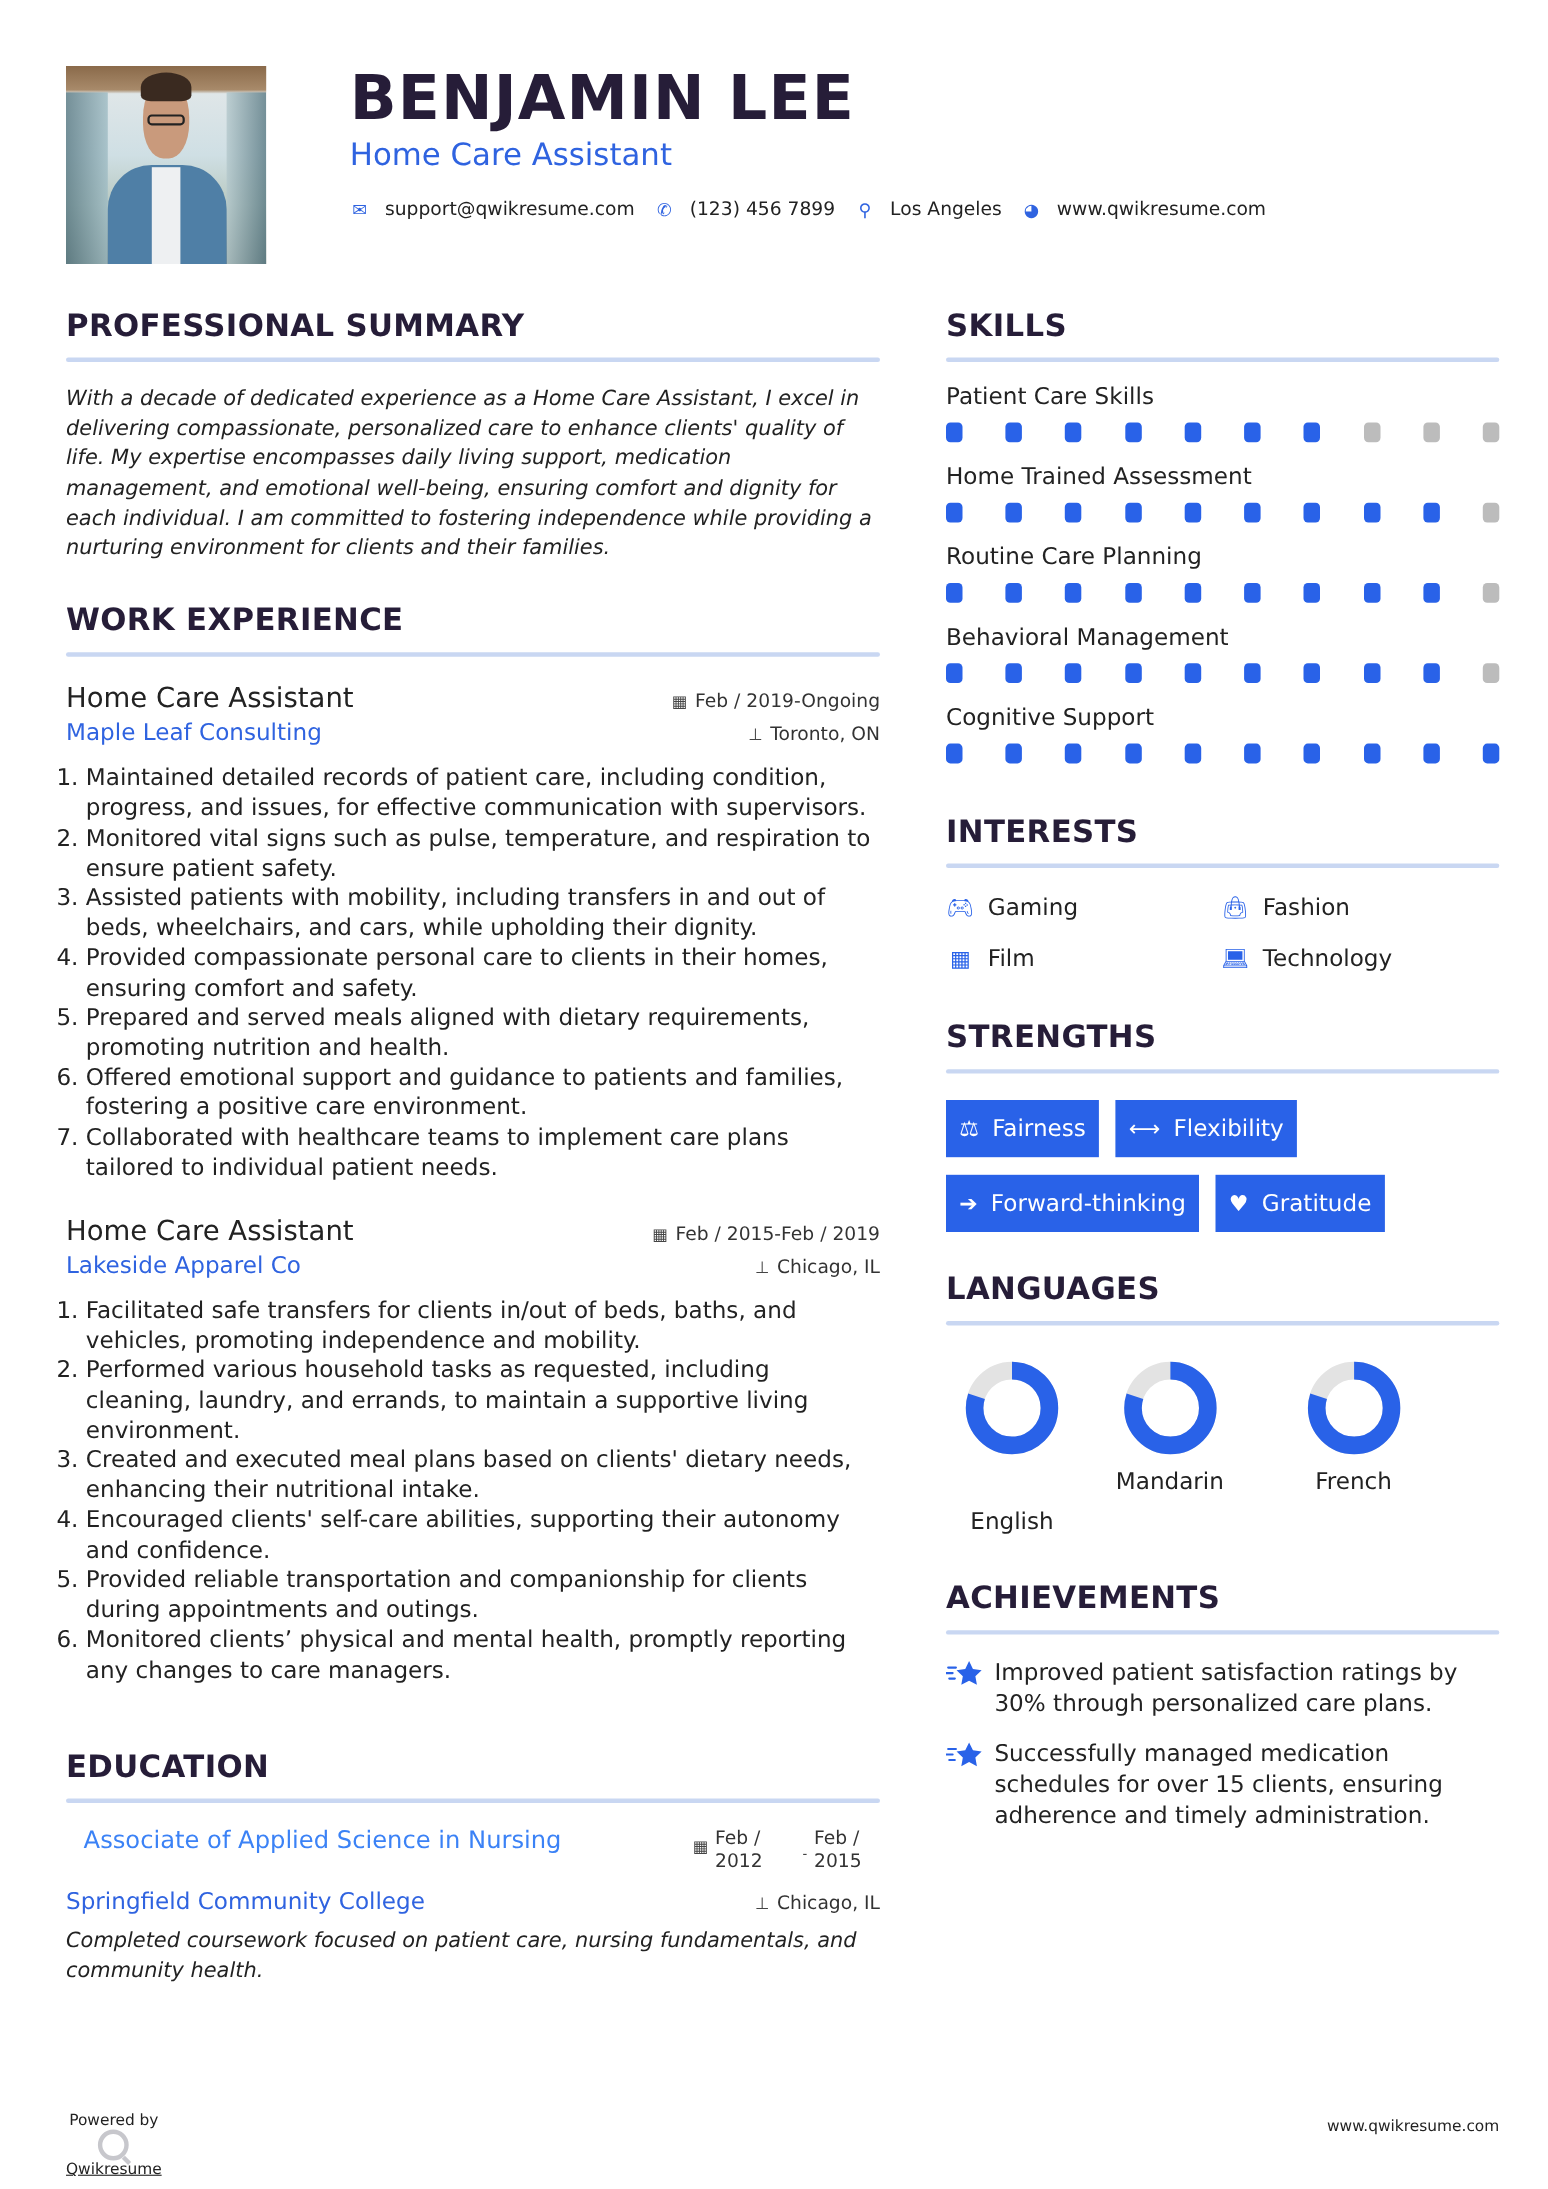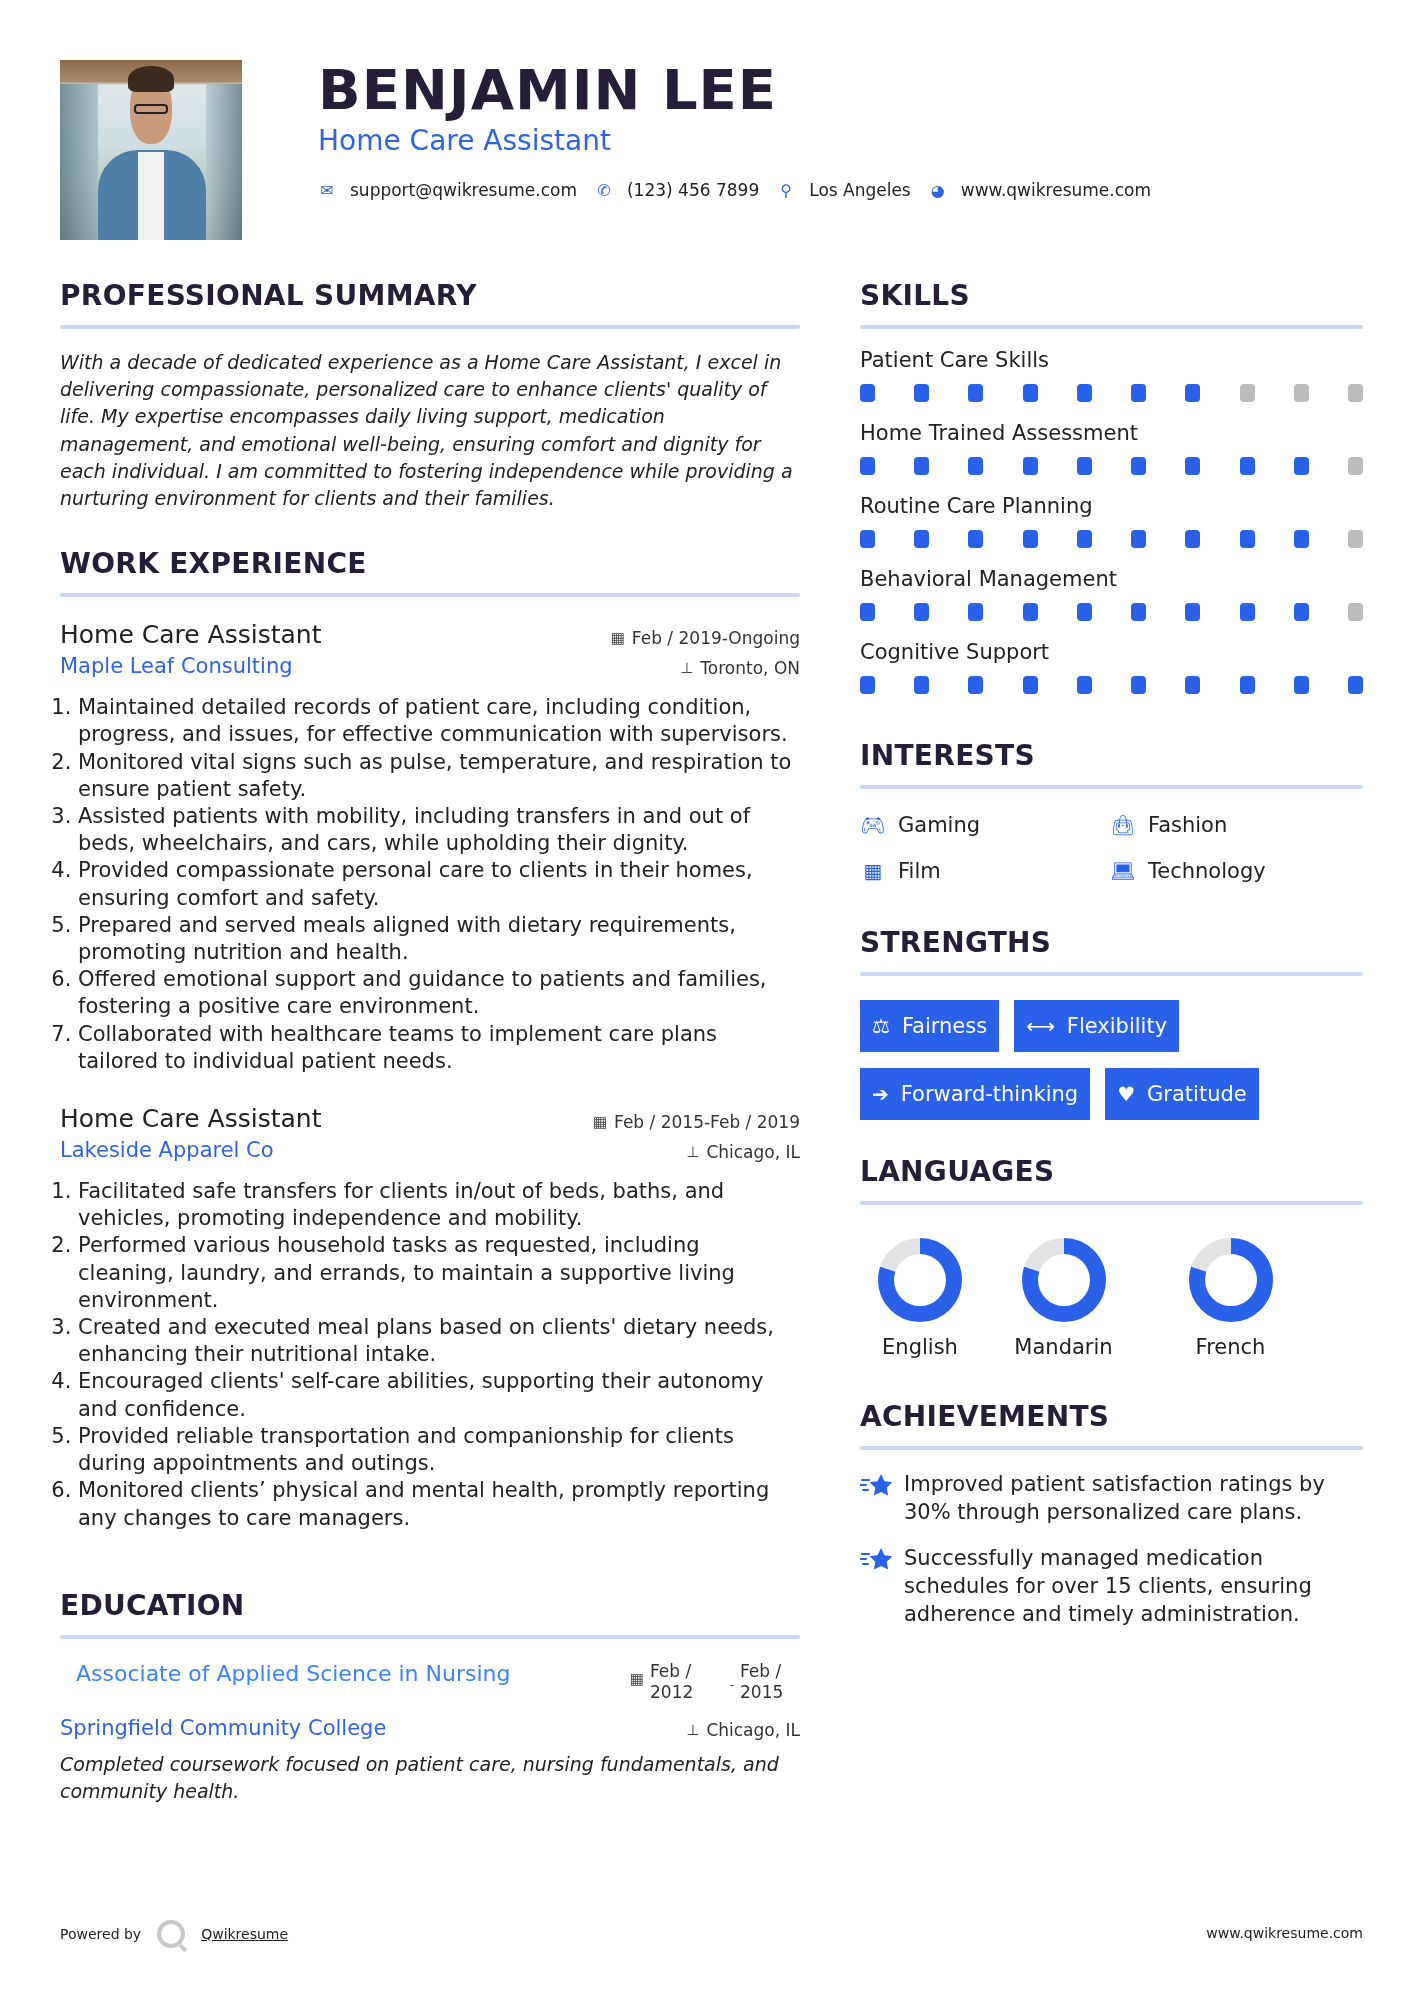--- a/index.html
+++ b/index.html
@@ -55,30 +55,30 @@
   .interests { display: grid; grid-template-columns: 250px 250px; row-gap: 14px; margin-top: 20px; }
   .int { display: flex; align-items: center; font-size: 21px; color: #222; line-height: 32px; }
   .int .ic { width: 26px; color: #2962e8; font-size: 20px; margin-right: 12px; text-align: center; }
 
   .strengths { display: flex; flex-wrap: wrap; gap: 16px 15px; margin-top: 24px; }
   .tag { background: #2962e8; color: #fff; font-size: 21px; height: 52px; padding: 0 12px; display: flex; align-items: center; }
   .tag .ic { margin-right: 12px; font-size: 20px; }
 
   .langs { display: flex; margin-top: 32px; }
   .lang { width: 167px; display: flex; flex-direction: column; align-items: center; }
-  .lang:first-child { width: 120px; margin-left: 0; }
+  .lang:first-child { width: 120px; margin-left: 0; gap: 36px; }
   .donut { width: 86px; height: 86px; }
   .lang-name { font-size: 21px; margin-top: 12px; color: #222; }
 
   .ach { display: flex; margin-top: 18px; }
   .ach:first-of-type { margin-top: 20px; }
   .ach .ic { width: 44px; flex: none; padding-top: 2px; }
   .ach-text { font-size: 21px; line-height: 28px; color: #222; }
 
-  .footer-l { position: absolute; left: 60px; top: 1920px; display: flex; align-items: center; font-size: 14px; color: #222; }
+  .footer-l { position: absolute; left: 60px; top: 1920px; display: flex; align-items: center; font-size: 14px; color: #222; flex-direction: column; }
   .footer-l .q { width: 28px; height: 28px; border: 4px solid #c7c7cc; border-radius: 50%; margin: 0 16px 0 16px; position: relative; }
   .footer-l .q::after { content: ""; position: absolute; right: -6px; bottom: -6px; width: 8px; height: 4px; background: #c7c7cc; transform: rotate(45deg); }
   .footer-l .link { text-decoration: underline; }
   .footer-r { position: absolute; right: 44px; top: 1925px; font-size: 14px; color: #222; }
 </style>
 </head>
 <body>
 
 <div class="photo">
   <div class="wall-l"></div>

